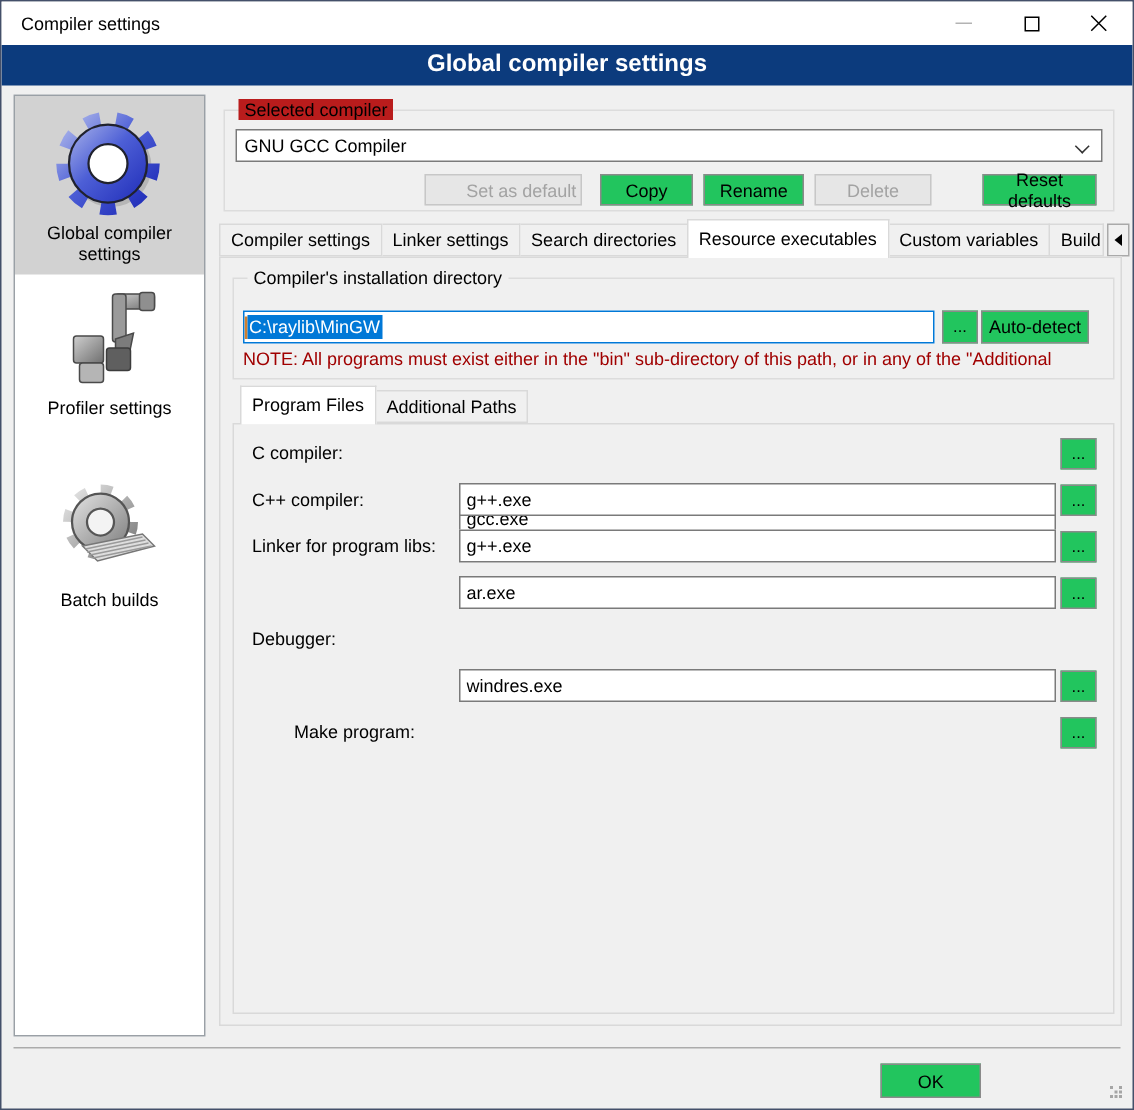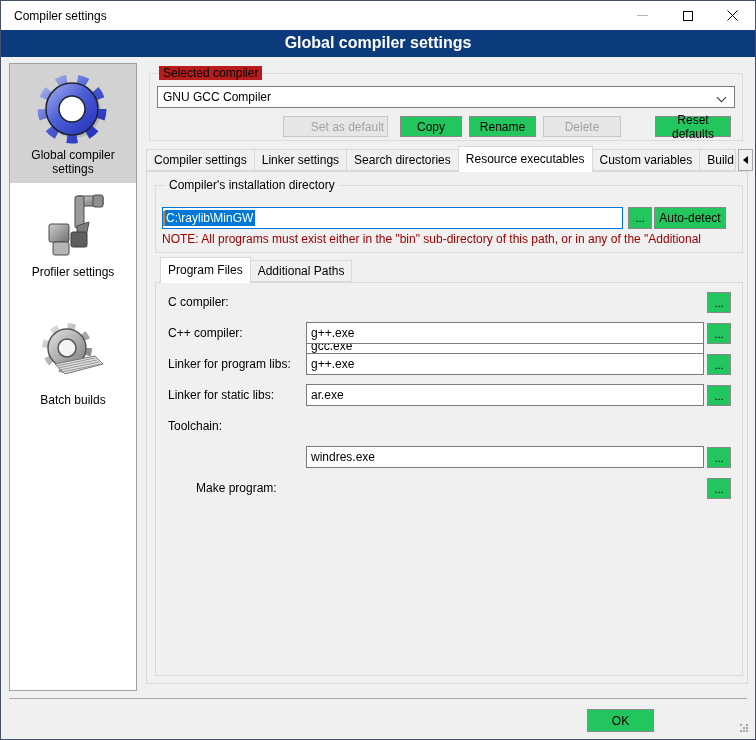--- a/index.html
+++ b/index.html
@@ -228,25 +228,24 @@
         <div class="btn frow-browse" style="top:9px;">...</div>
 
         <span class="frow-label" style="top:39px;">C++ compiler:</span>
         <input class="tinput frow-input" style="top: 39px;" value="g++.exe">
         <div class="btn frow-browse" style="top:40px;">...</div>
 
         <span class="frow-label" style="top:70px;">Linker for program libs:</span>
         <input class="tinput frow-input" style="top: 70px;" value="g++.exe">
         <div class="btn frow-browse" style="top:71px;">...</div>
 
-        <span class="frow-label" style="top:101px;">Linker for static libs:</span>
         <input class="tinput frow-input" style="top: 101px;" value="ar.exe">
         <div class="btn frow-browse" style="top:102px;">...</div>
 
-        <span class="frow-label" style="top:132px;">Toolchain:</span>
+        <span class="frow-label" style="top:132px;">Debugger:</span>
 
         <input class="tinput frow-input" style="top: 163px;" value="windres.exe">
         <div class="btn frow-browse" style="top:164px;">...</div>
 
         <span class="frow-label" style="top:194px;margin-left:28px;">Make program:</span>
         <div class="btn frow-browse" style="top:195px;">...</div>
 
       </div>
     </div>
 

